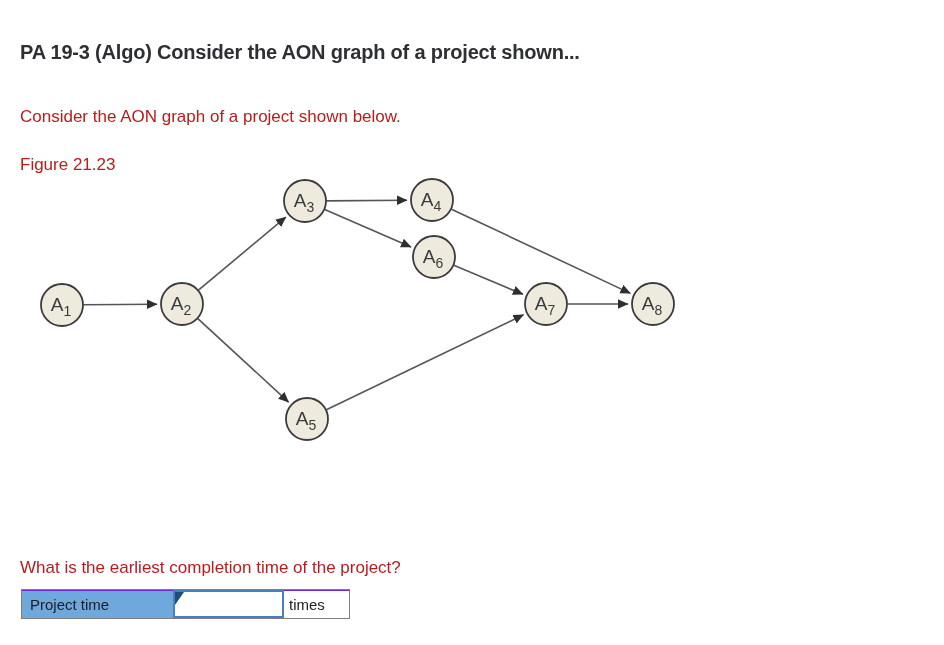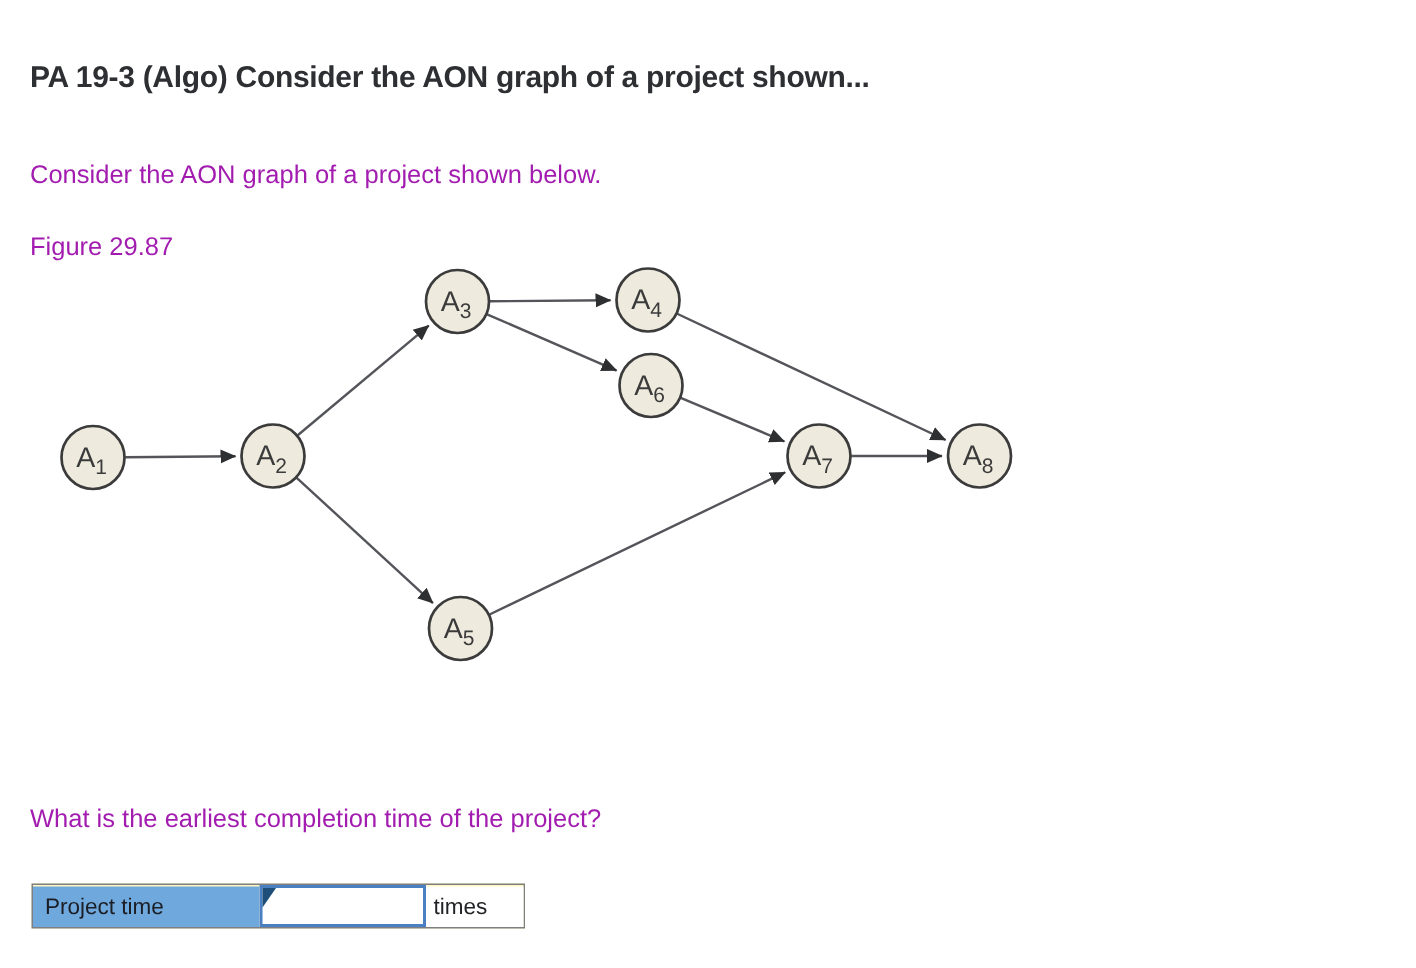--- a/index.html
+++ b/index.html
@@ -10,35 +10,35 @@
     position: relative;
     overflow: hidden;
   }
   .page { position: relative; width: 944px; height: 645px; background: #fff; margin-top: 24px; }
 
   .title {
     position: absolute; left: 20px; top: 17px;
     font-size: 20px; font-weight: bold; color: #2d2f33;
     letter-spacing: -0.2px;
   }
-  .text-line { position: absolute; left: 20px; font-size: 17px; color: #a21caf; }
+  .text-line { position: absolute; left: 20px; font-size: 17px; color: #b91c1c; }
   .intro  { top: 83px; }
   .figure-label { top: 131px; }
   .activity { top: 459px; }
   .activity sub, .question sub { font-size: 12px; }
-  .question { top: 512px; }
+  .question { top: 534px; }
 
   .diagram-svg { position: absolute; left: 30px; top: 148px; }
 
   .answer-table {
     position: absolute; left: 21px; top: 565px;
     width: 329px; height: 30px;
     border: 1px solid #7f7f7f;
     display: flex; align-items: flex-end;
-    background: #fef9c3;
+    background: #6d28d9;
   }
   .label-cell {
     width: 151px; background: #6fa8dc;
     color: #1b1e24; font-size: 15px; line-height: 27px;
     padding-left: 8px; overflow: hidden; white-space: nowrap;
   }
   .input-wrap { position: relative; width: 111px; height: 100%; }
   .answer-input {
     position: absolute; left: 0; top: 0;
     width: 111px; height: 28px;
@@ -64,21 +64,21 @@
 </style>
 </head>
 <body>
 
 <div class="page">
 
   <div class="title">PA 19-3 (Algo) Consider the AON graph of a project shown...</div>
 
   <div class="text-line intro">Consider the AON graph of a project shown below.</div>
 
-  <div class="text-line figure-label">Figure 29.87</div>
+  <div class="text-line figure-label">Figure 21.23</div>
 
   <svg class="diagram-svg" width="680" height="278" viewBox="0 0 680 278">
       <defs>
         <marker id="arrowhead" markerUnits="userSpaceOnUse" markerWidth="13" markerHeight="12" refX="10" refY="5" orient="auto">
           <path d="M0,0.3 L10.5,5 L0,9.7 Z" fill="#2e2f31"></path>
         </marker>
       </defs>
       <line x1="53.49925351110163" y1="132.82083955407415" x2="127.00086801034695" y2="132.20832609991376" stroke="#54555a" stroke-width="1.6" marker-end="url(#arrowhead)"></line>
       <line x1="168.48375584084408" y1="118.1965296617322" x2="255.83284204553016" y2="45.05054690496256" stroke="#54555a" stroke-width="1.6" marker-end="url(#arrowhead)"></line>
       <line x1="167.82251675287932" y1="146.556715412649" x2="258.60172470595427" y2="230.0735867294779" stroke="#54555a" stroke-width="1.6" marker-end="url(#arrowhead)"></line>

